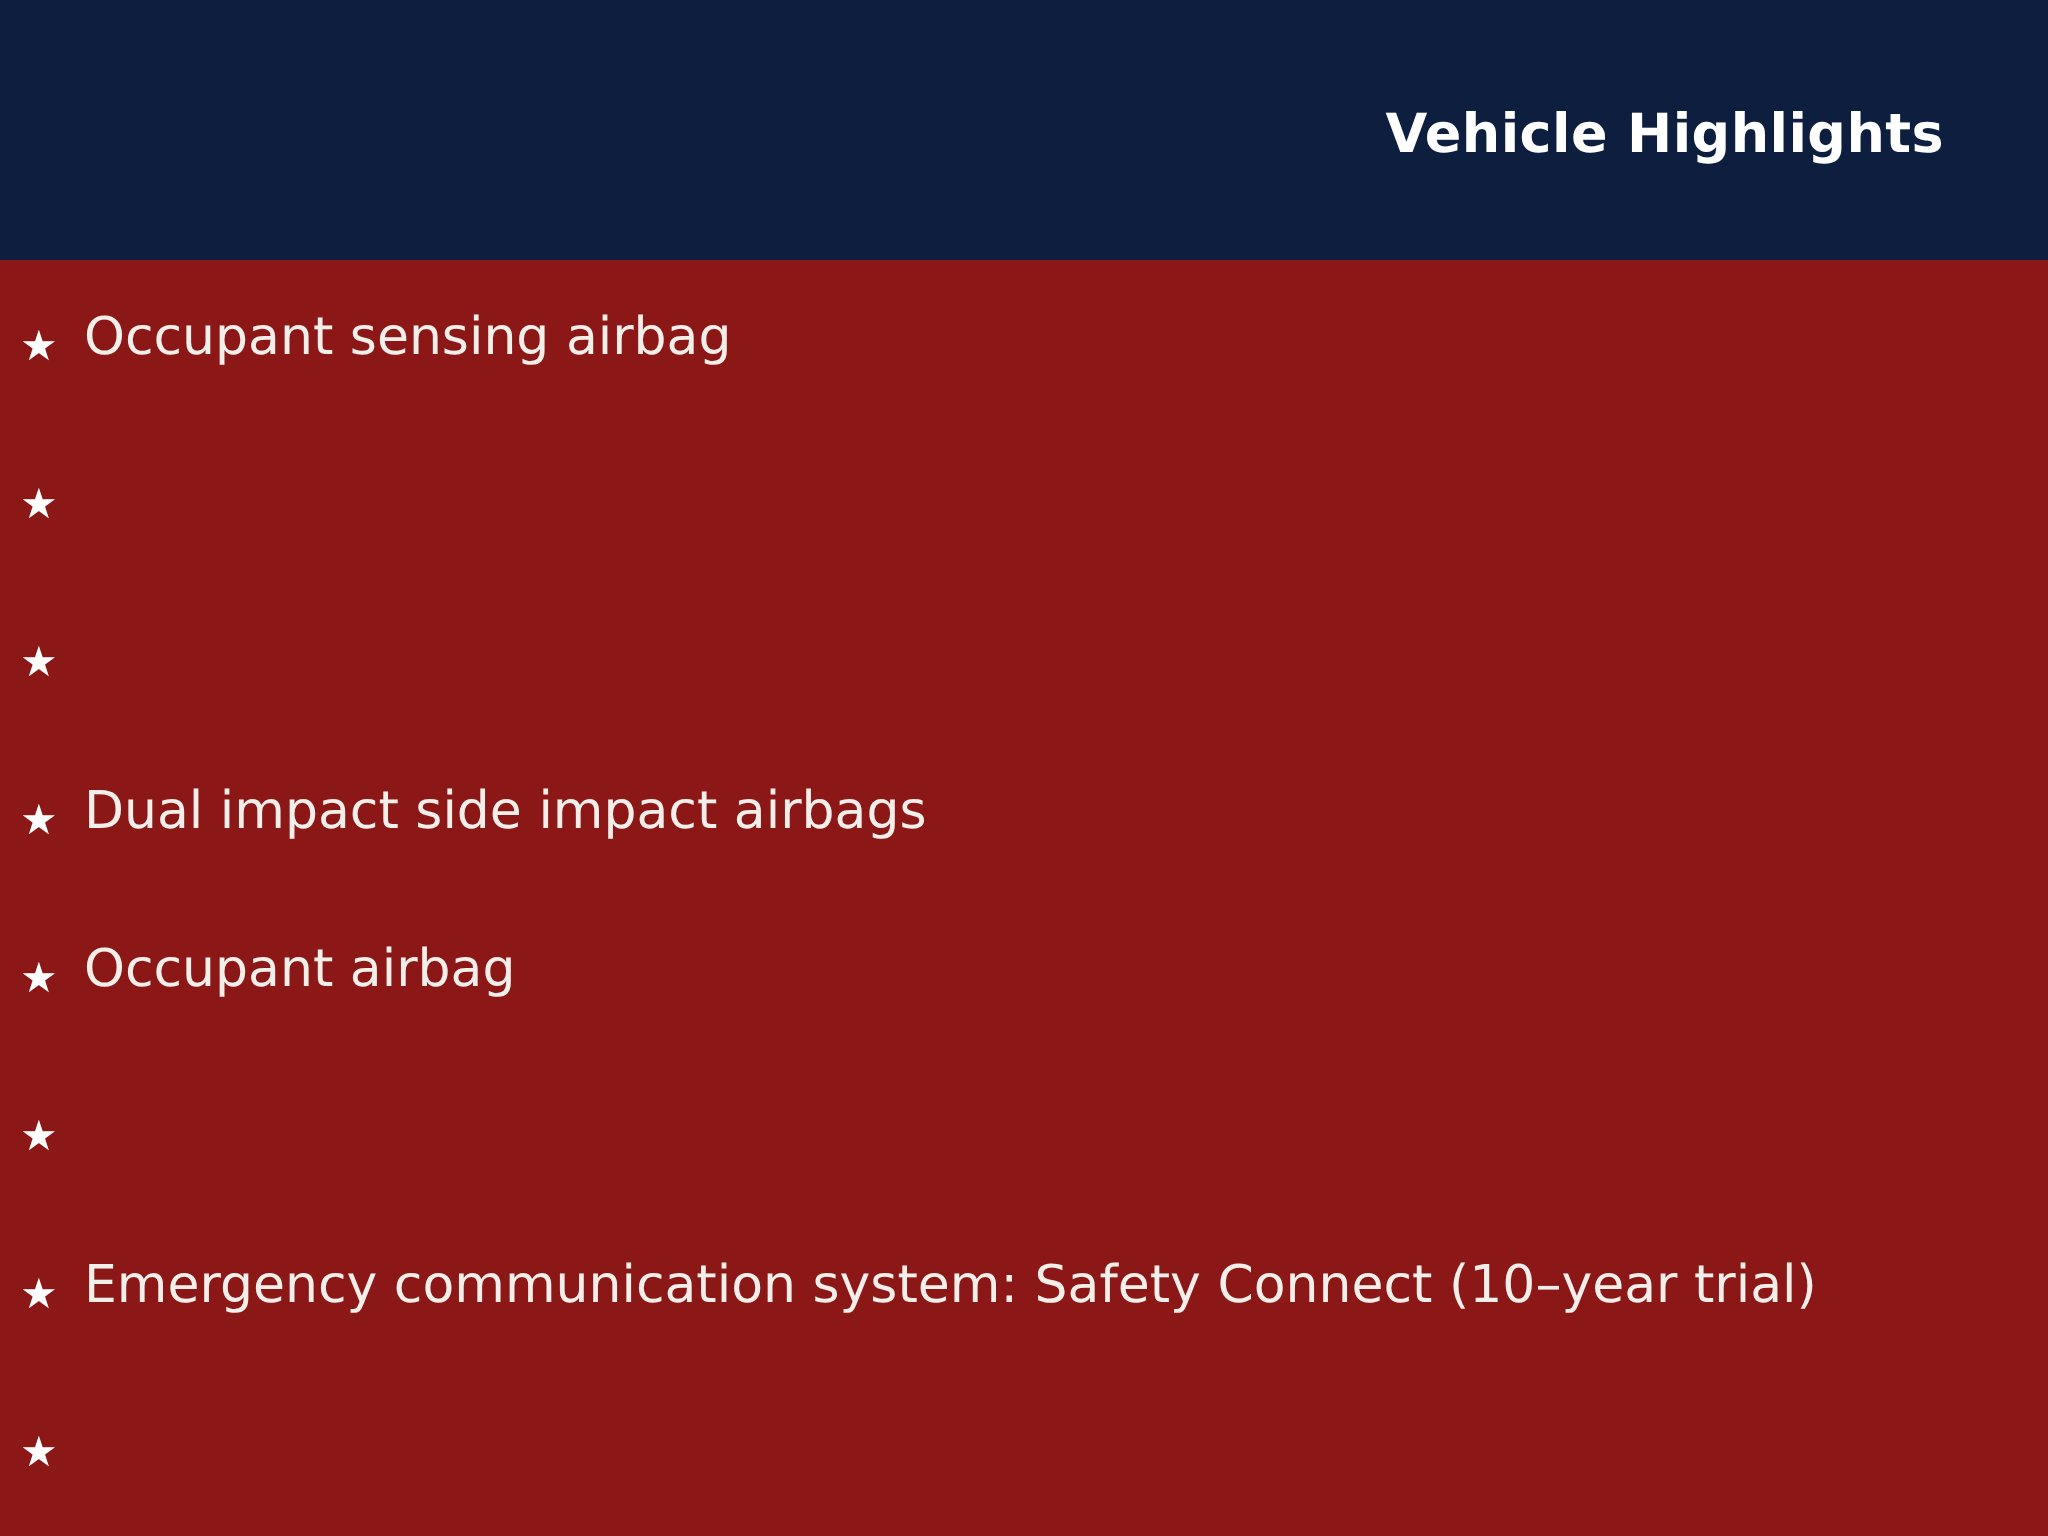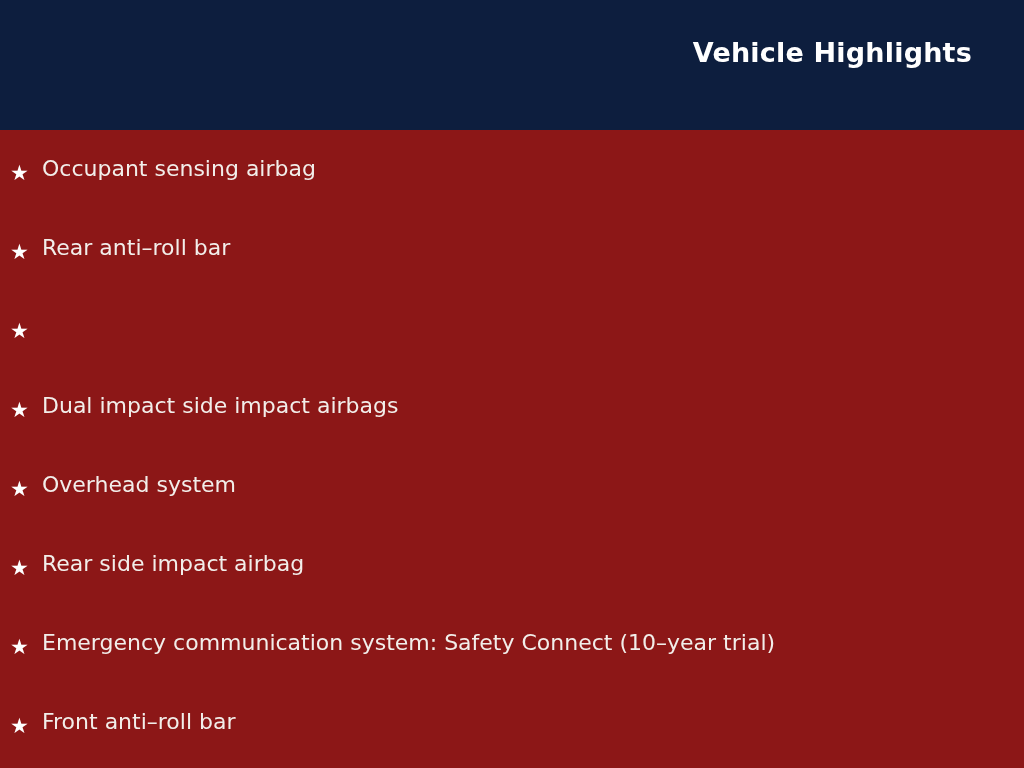--- a/index.html
+++ b/index.html
@@ -25,21 +25,21 @@
     top: 0;
     left: 0;
     width: 1024px;
     height: 130px;
     background: #0d1e3e;
     box-sizing: border-box;
   }
   .header-title {
     position: absolute;
     right: 52px;
-    top: 37px;
+    top: 52px;
     color: #ffffff;
     font-size: 27px;
     font-weight: bold;
     letter-spacing: 0.2px;
     font-family: "DejaVu Sans", sans-serif;
     white-space: nowrap;
   }
   .bullet-list {
     position: absolute;
     top: 130px;
@@ -63,21 +63,21 @@
     color: #ffffff;
     font-size: 21px;
     line-height: 34px;
     text-align: left;
     padding-top: 4px;
     font-family: "DejaVu Sans", sans-serif;
   }
   .bullet-text {
     flex: 1 1 auto;
     color: #f2eeea;
-    font-size: 22px;
+    font-size: 26px;
     line-height: 34px;
     font-family: "DejaVu Sans", sans-serif;
     white-space: nowrap;
   }
 </style>
 </head>
 <body>
 
 <div class="slide">
 
@@ -87,47 +87,44 @@
 
   <ul class="bullet-list">
 
     <li class="bullet-item">
       <span class="bullet-marker">★</span>
       <span class="bullet-text">Occupant sensing airbag</span>
     </li>
 
     <li class="bullet-item">
       <span class="bullet-marker">★</span>
-      <span class="bullet-text">Rear anti–roll bar</span>
     </li>
 
     <li class="bullet-item">
       <span class="bullet-marker">★</span>
     </li>
 
     <li class="bullet-item">
       <span class="bullet-marker">★</span>
       <span class="bullet-text">Dual impact side impact airbags</span>
     </li>
 
     <li class="bullet-item">
       <span class="bullet-marker">★</span>
-      <span class="bullet-text">Overhead system</span>
+      <span class="bullet-text">Occupant airbag</span>
     </li>
 
     <li class="bullet-item">
       <span class="bullet-marker">★</span>
-      <span class="bullet-text">Rear side impact airbag</span>
     </li>
 
     <li class="bullet-item">
       <span class="bullet-marker">★</span>
       <span class="bullet-text">Emergency communication system: Safety Connect (10–year trial)</span>
     </li>
 
     <li class="bullet-item">
       <span class="bullet-marker">★</span>
-      <span class="bullet-text">Front anti–roll bar</span>
     </li>
 
   </ul>
 
 </div>
 
 </body></html>

